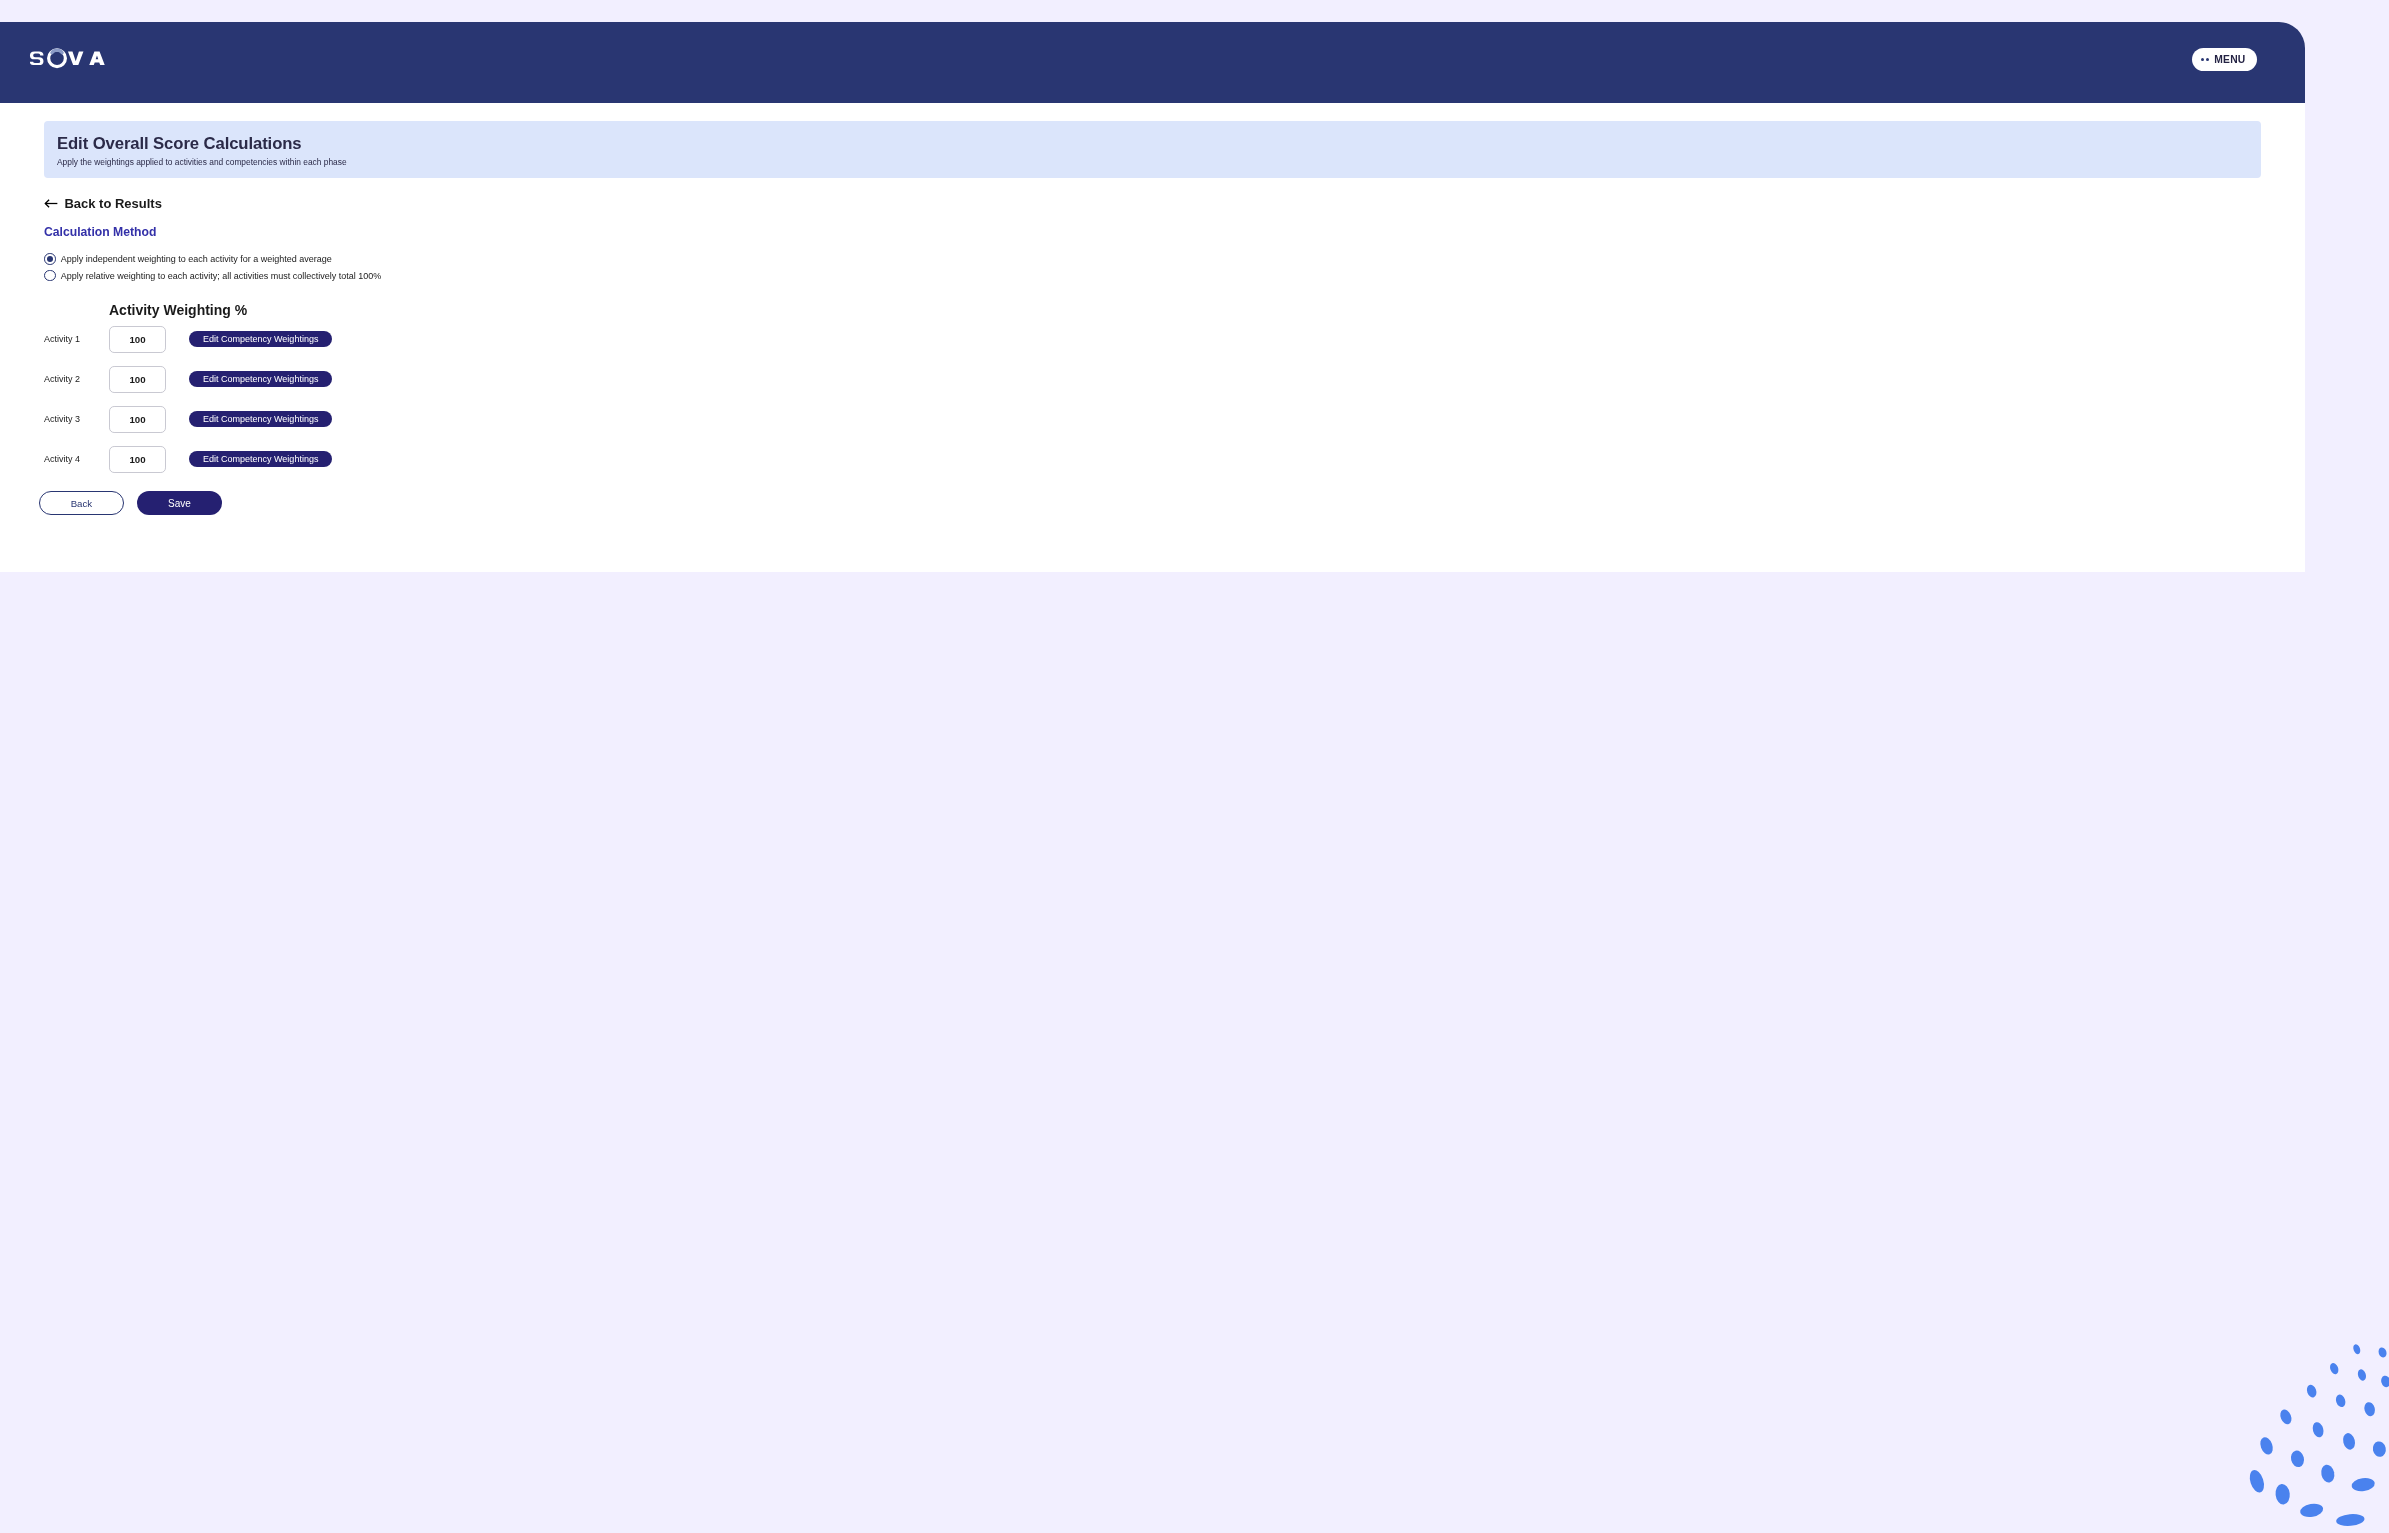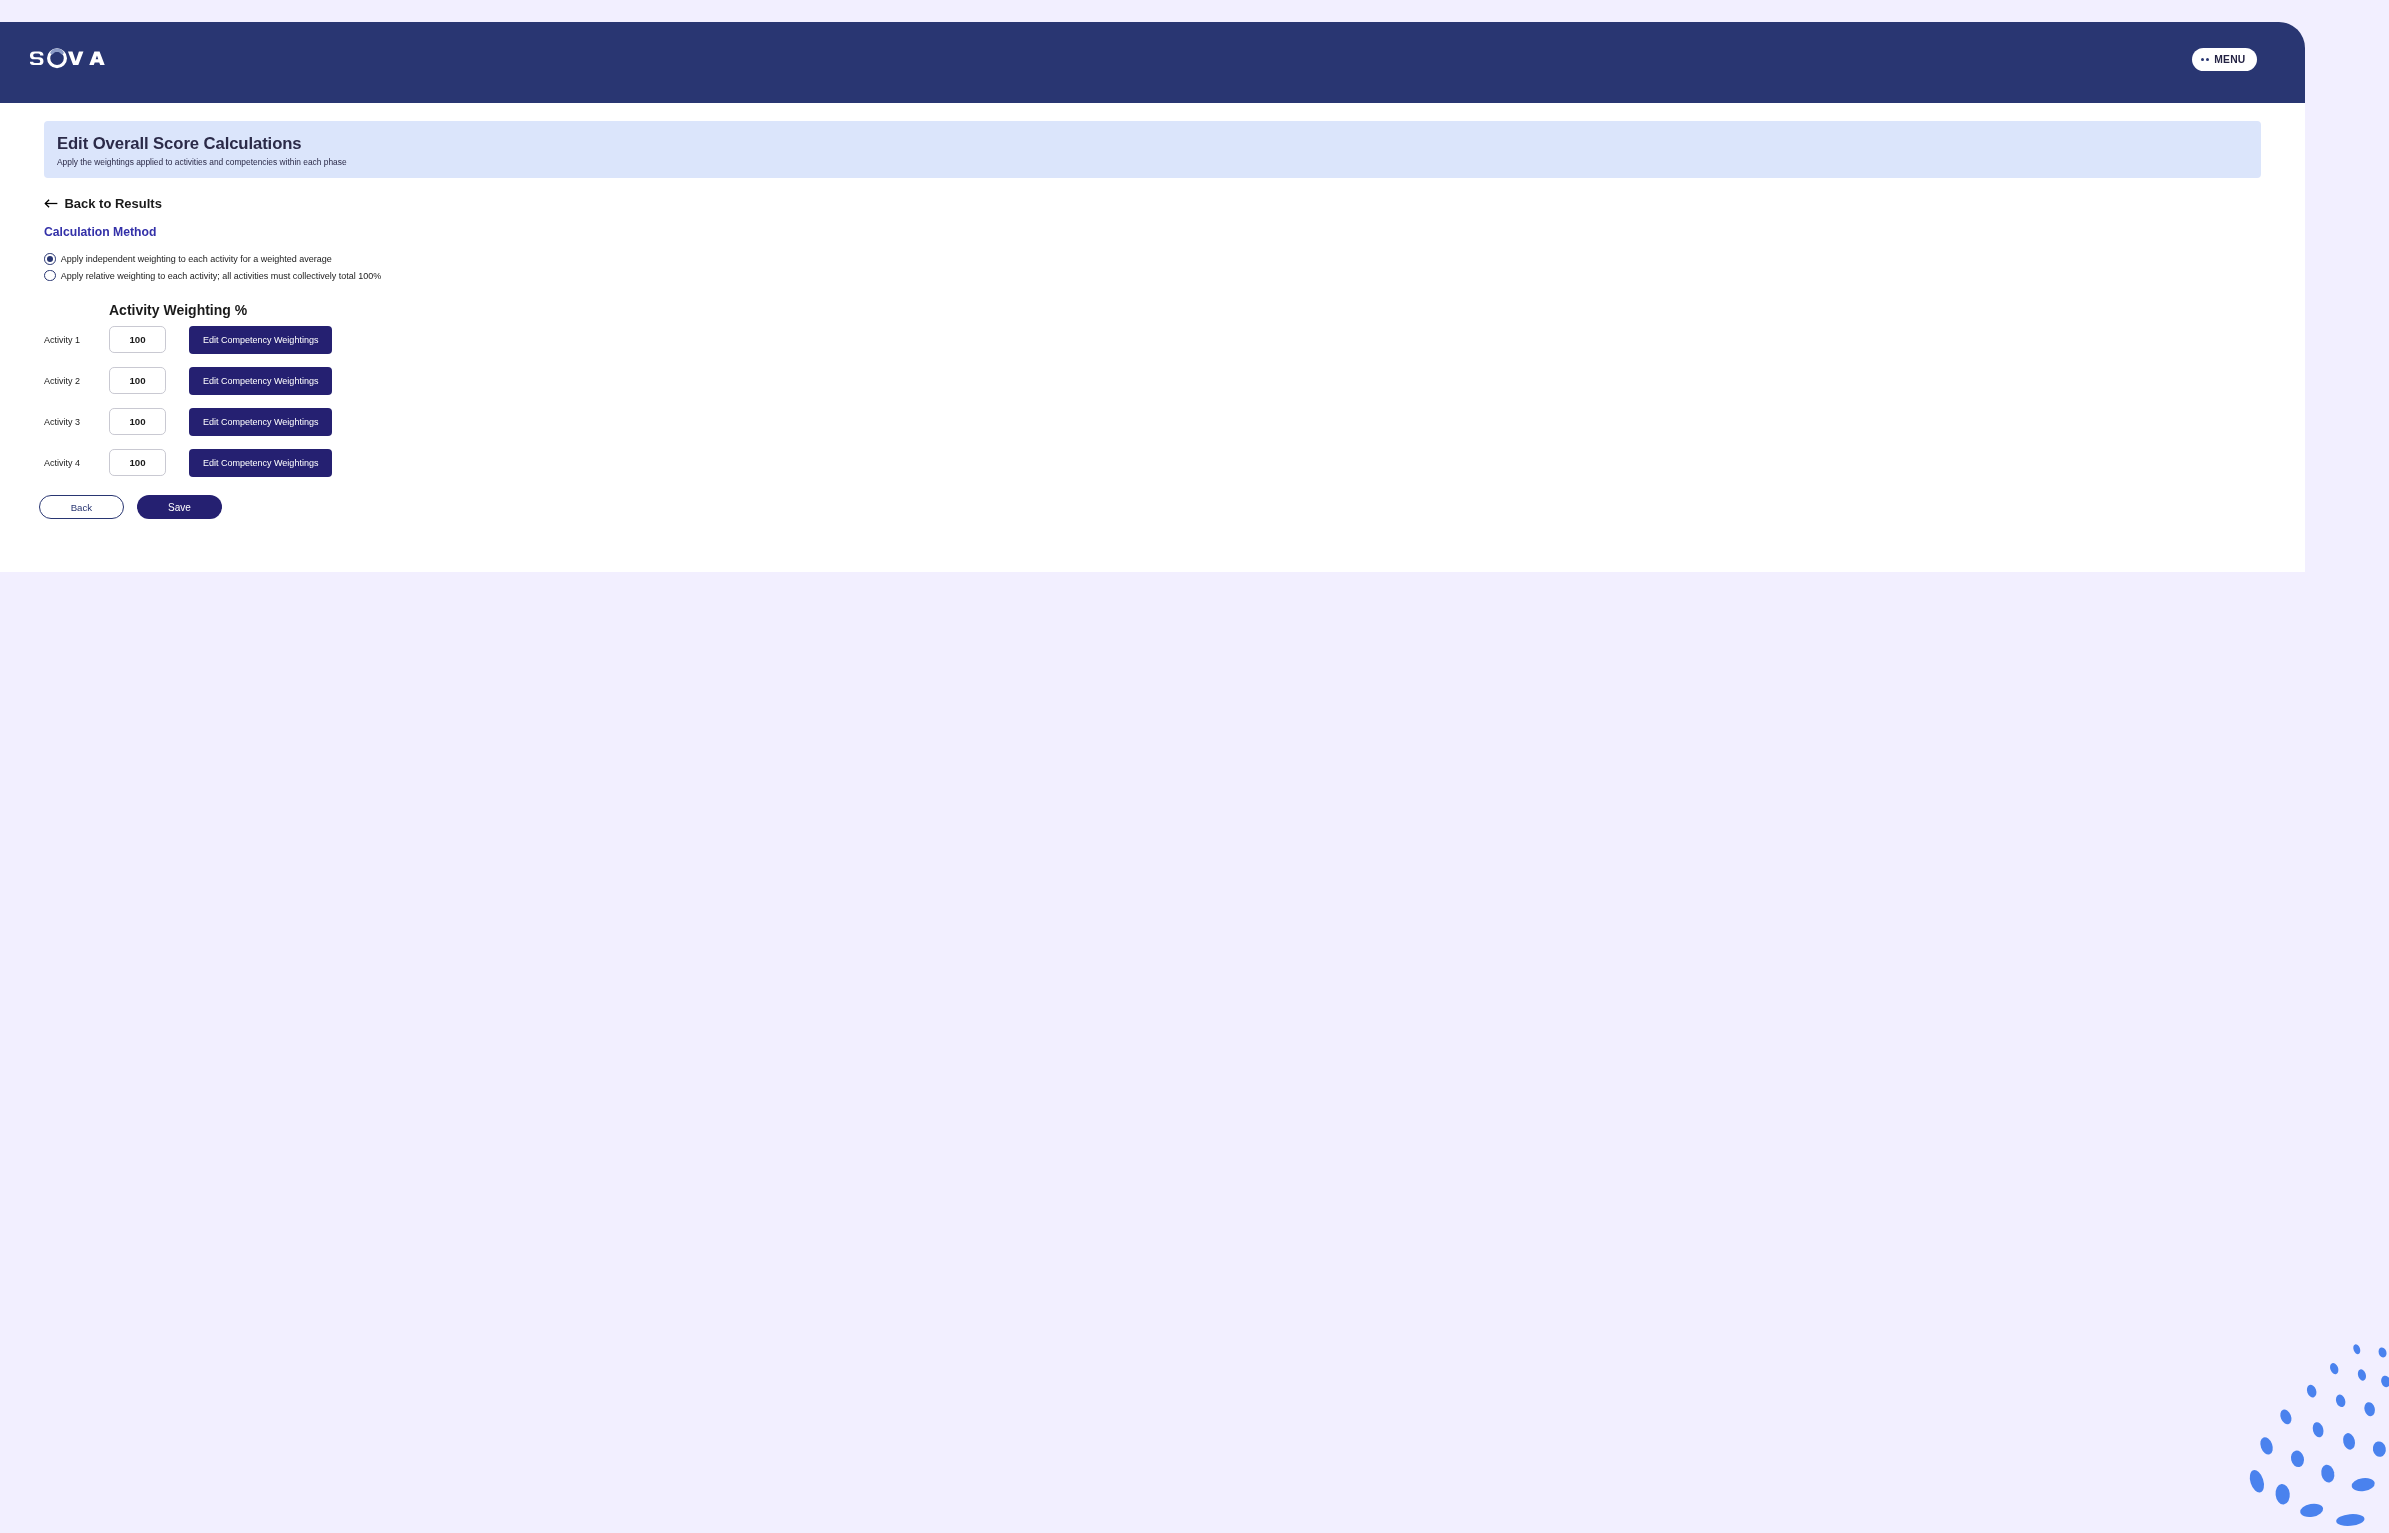--- a/index.html
+++ b/index.html
@@ -159,22 +159,22 @@
   text-align: center;
   font-size: 9.7px;
   color: #1a1a1a;
   outline: none;
   font-weight: bold;
 }
 .edit-btn {
   background: #252071;
   color: #fff;
   border: none;
-  border-radius: 4px;
-  height: 28px;
+  border-radius: 9px;
+  height: 16px;
   padding: 0 14px;
   font-size: 9px;
   cursor: pointer;
 }
 .footer-buttons {
   display: flex;
   gap: 13px;
   margin-top: 18px;
   margin-left: -5.1px;
 }

